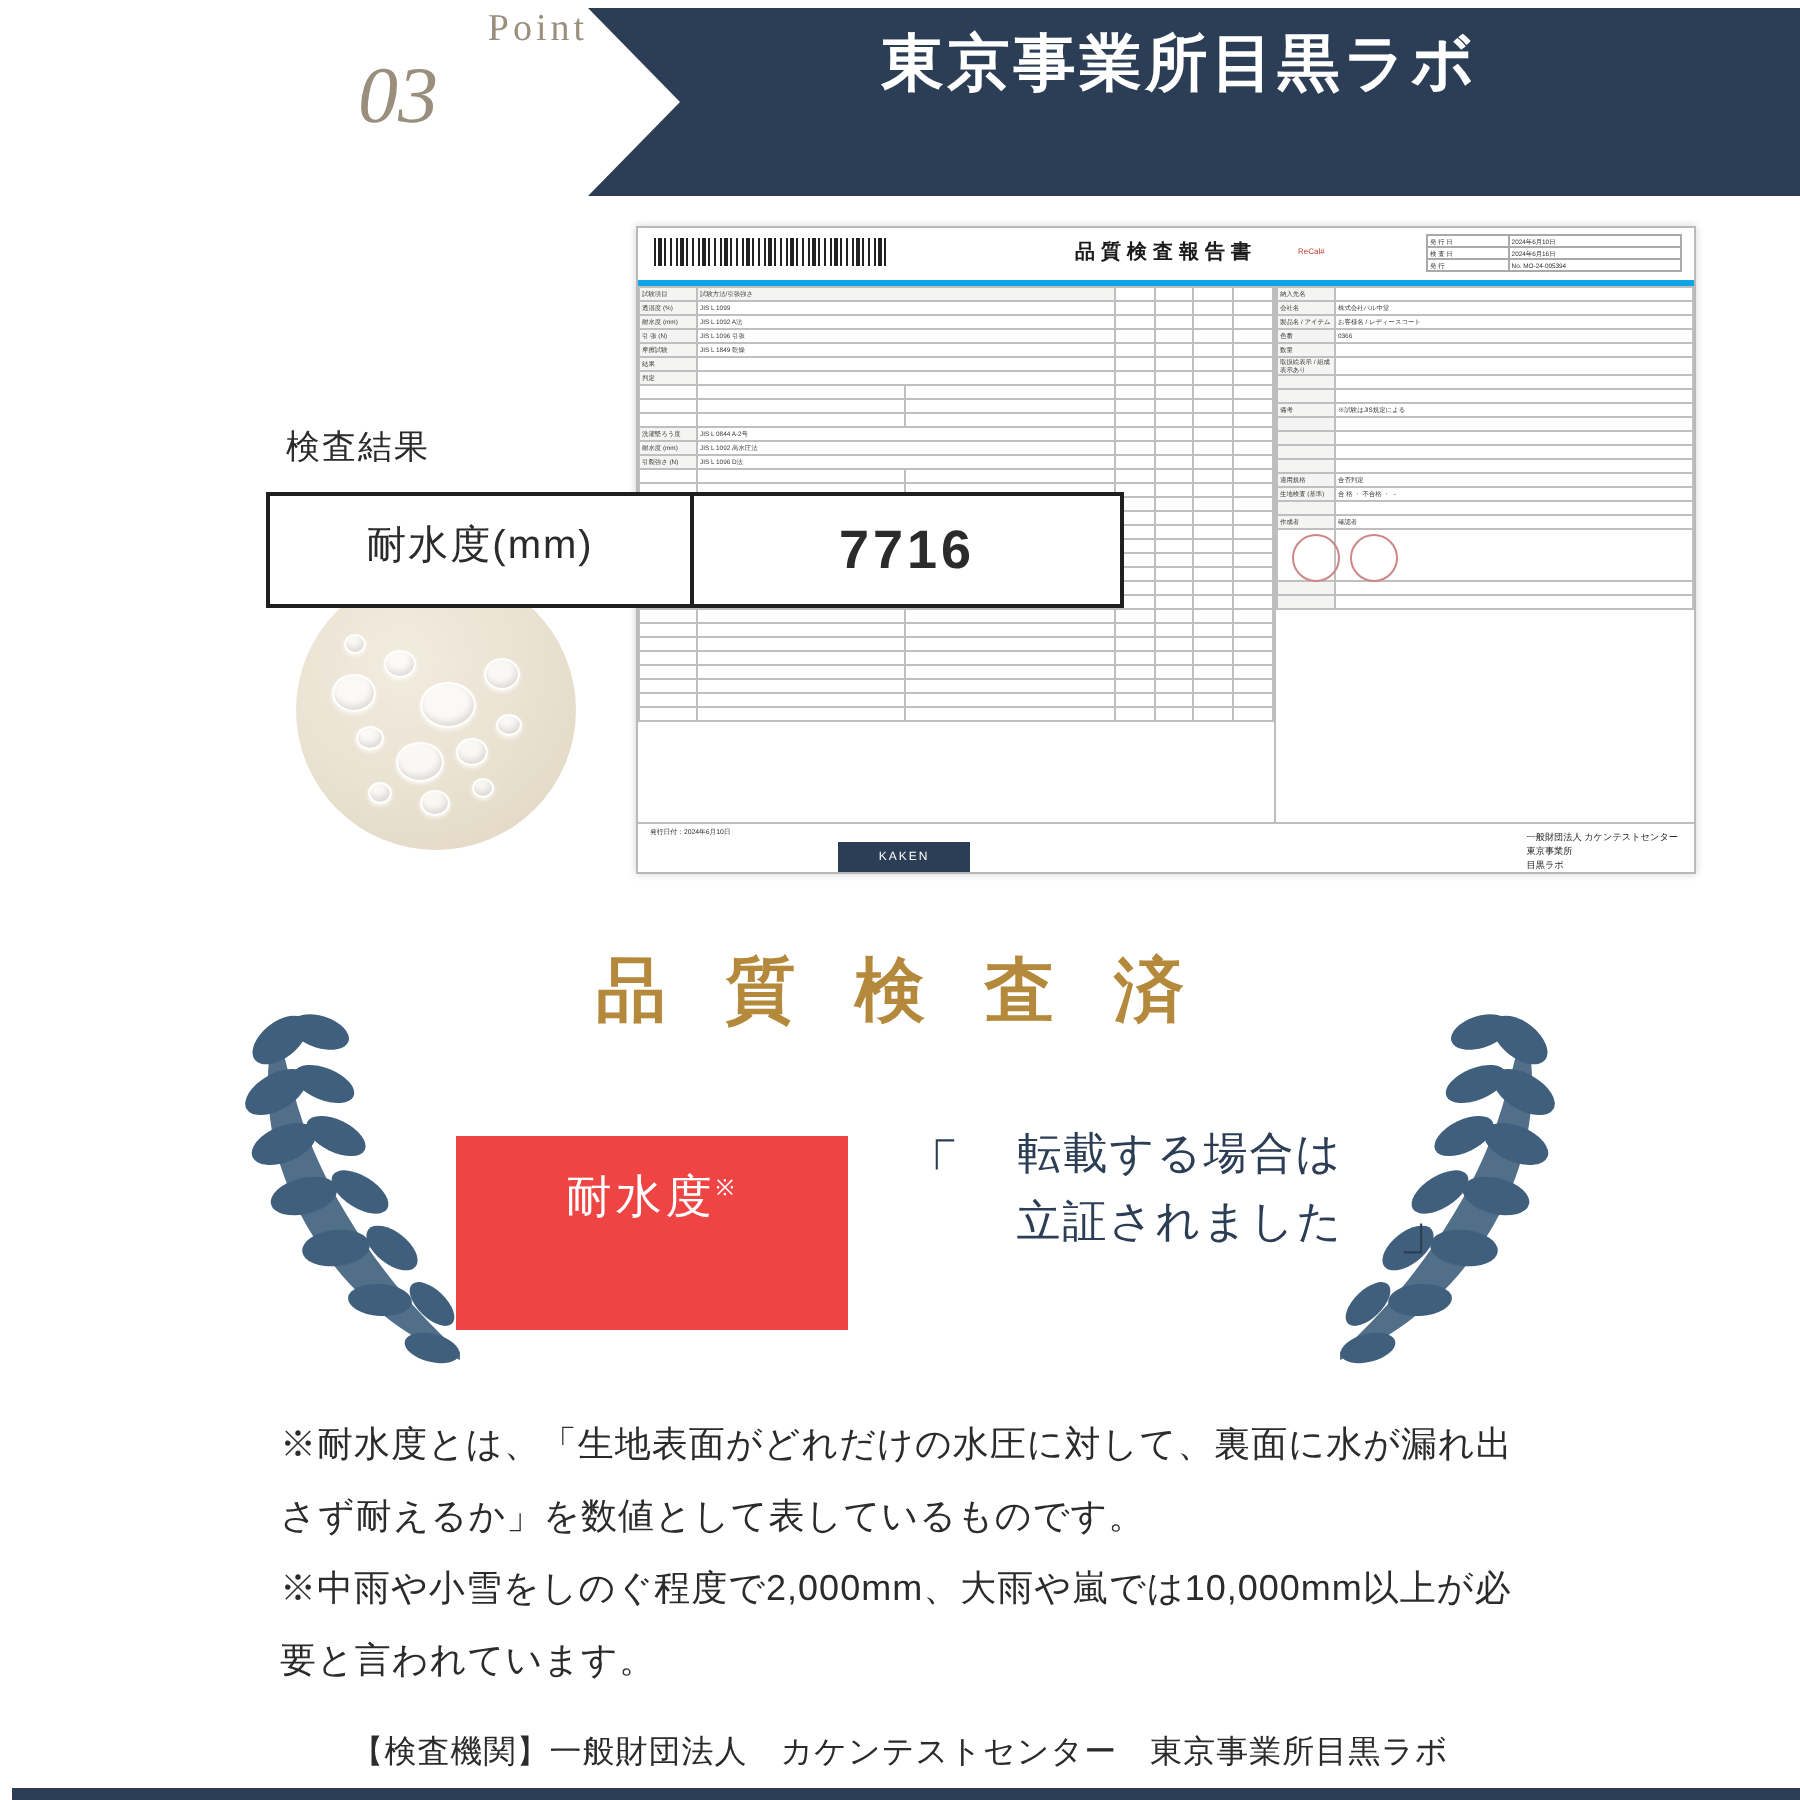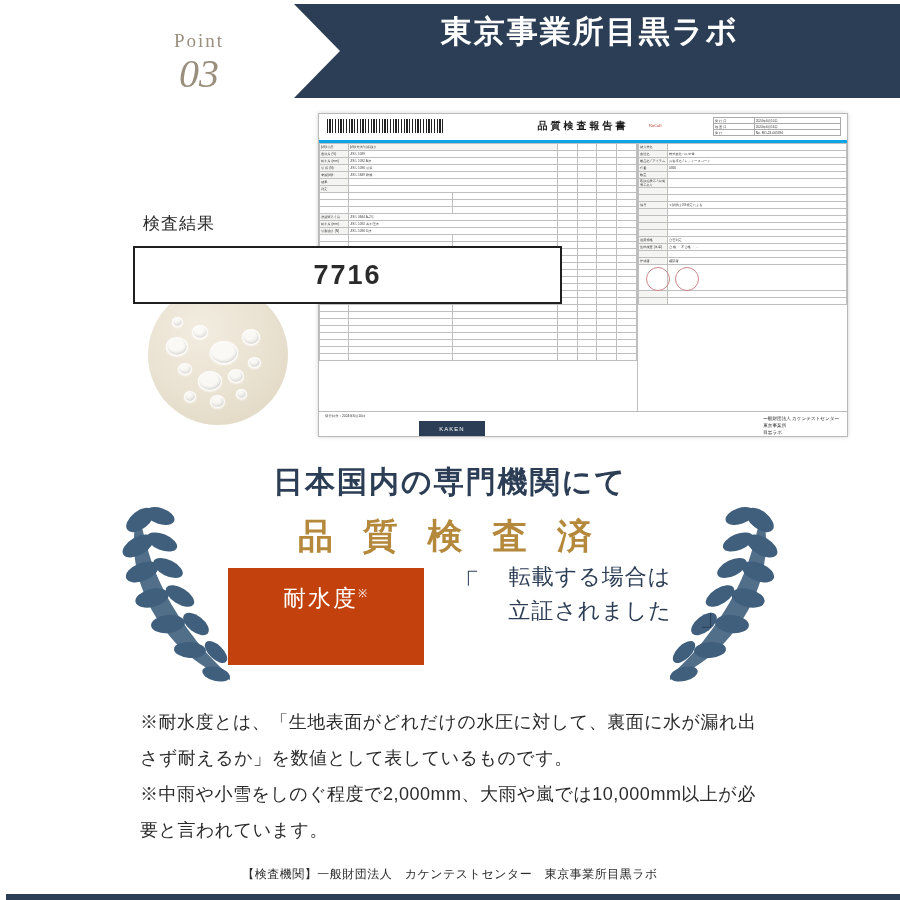--- a/index.html
+++ b/index.html
@@ -51,21 +51,22 @@
     height: 0;
     border-style: solid;
     border-width: 47px 0 47px 46px;
     border-color: transparent transparent transparent #ffffff;
   }
   .point-word {
     font-family: "Liberation Serif", serif;
     font-size: 19px;
     letter-spacing: 2px;
     color: #9a8f7d;
-    margin-top: 26px;
+    margin-top: 0;
+    text-align: right;
   }
   .point-num {
     font-family: "Liberation Serif", serif;
     font-style: italic;
     font-size: 40px;
     font-weight: normal;
     color: #9a8f7d;
     line-height: 40px;
     margin-top: 2px;
   }
@@ -312,21 +313,21 @@
   .laurel.left { left: 118px; }
   .laurel.right { right: 118px; }
 
   
   .value-box {
     position: absolute;
     left: 228px;
     top: 568px;
     width: 196px;
     height: 97px;
-    background: #c2410c;
+    background: #ef4444;
     color: #ffffff;
     text-align: center;
   }
   .value-box .vb-l1 {
     font-size: 23px;
     letter-spacing: 2px;
     margin-top: 15px;
   }
   .value-box .vb-note {
     font-size: 11px;
@@ -374,21 +375,21 @@
     font-size: 18px;
     line-height: 36px;
     color: #2b2b2b;
     letter-spacing: 0.5px;
   }
   .org-line {
     position: absolute;
     left: 0; right: 0;
     top: 866px;
     text-align: center;
-    font-size: 12px;
+    font-size: 16px;
     color: #2b2b2b;
     letter-spacing: 0.5px;
   }
   .bottom-rule {
     position: absolute;
     left: 0; right: 0;
     bottom: 0;
     height: 6px;
     background: #2c3e55;
   }
@@ -817,40 +818,40 @@
       <div>東京事業所</div>
       <div>目黒ラボ</div>
     </div>
     <div class="doc-bottom-note">※本報告書は、試験を依頼された試料についてのみ有効です。本報告書の一部を複写・転載する場合は、当センターの承認が必要です。</div>
   </div>
 </div>
 
 <div class="kensa-label">検査結果</div>
 
 <div class="callout">
+  <div class="cell-a">耐水度(mm)</div>
   <div class="cell-b">7716</div>
 </div>
 
 <div class="drop-circle">
   <div class="drop" style="left:18px;  top:52px;  width:20px; height:17px;"></div>
   <div class="drop" style="left:44px;  top:40px;  width:14px; height:12px;"></div>
   <div class="drop" style="left:62px;  top:56px;  width:26px; height:21px;"></div>
   <div class="drop" style="left:94px;  top:44px;  width:16px; height:14px;"></div>
   <div class="drop" style="left:30px;  top:78px;  width:12px; height:10px;"></div>
   <div class="drop" style="left:50px;  top:86px;  width:22px; height:18px;"></div>
   <div class="drop" style="left:80px;  top:84px;  width:14px; height:12px;"></div>
   <div class="drop" style="left:100px; top:72px;  width:11px; height:9px;"></div>
   <div class="drop" style="left:62px;  top:110px; width:13px; height:11px;"></div>
   <div class="drop" style="left:36px;  top:106px; width:10px; height:9px;"></div>
   <div class="drop" style="left:88px;  top:104px; width:9px;  height:8px;"></div>
   <div class="drop" style="left:24px;  top:32px;  width:9px;  height:8px;"></div>
 </div>
 
 <div class="center-head">
-  <div class="l1">日本国内の専門機関にて</div>
   <div class="l2">品 質 検 査 済</div>
 </div>
 
 <div class="laurel left">
   <svg viewBox="0 0 120 190" width="120" height="190">
     <g fill="#3f5f7d">
       <path d="M112 182 C70 165 38 130 24 90 C14 62 14 34 20 14 C26 36 30 58 40 80 C54 112 80 150 112 178 Z" opacity="0.9"></path>
       <ellipse cx="22" cy="22" rx="16" ry="9" transform="rotate(-38 22 22)"></ellipse>
       <ellipse cx="42" cy="18" rx="15" ry="8" transform="rotate(18 42 18)"></ellipse>
       <ellipse cx="20" cy="48" rx="17" ry="9" transform="rotate(-30 20 48)"></ellipse>

